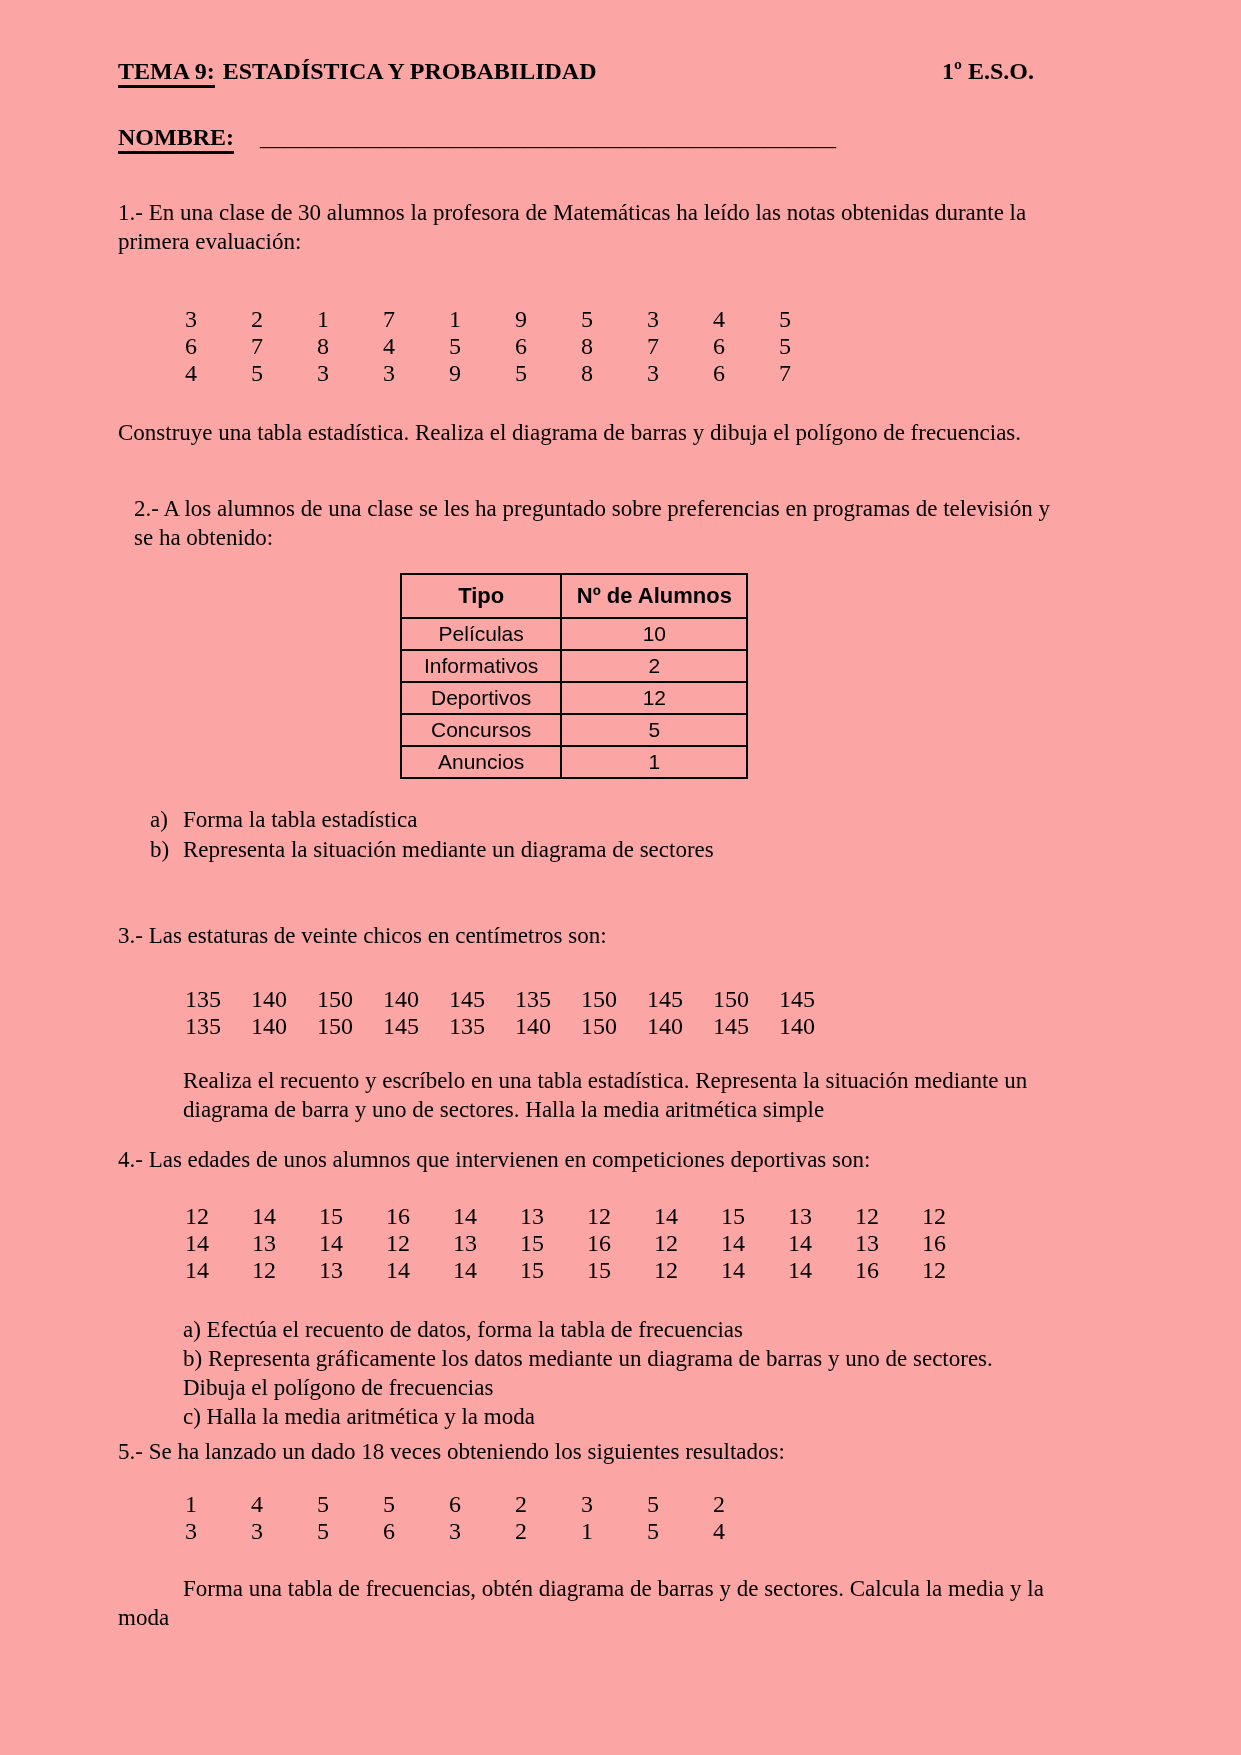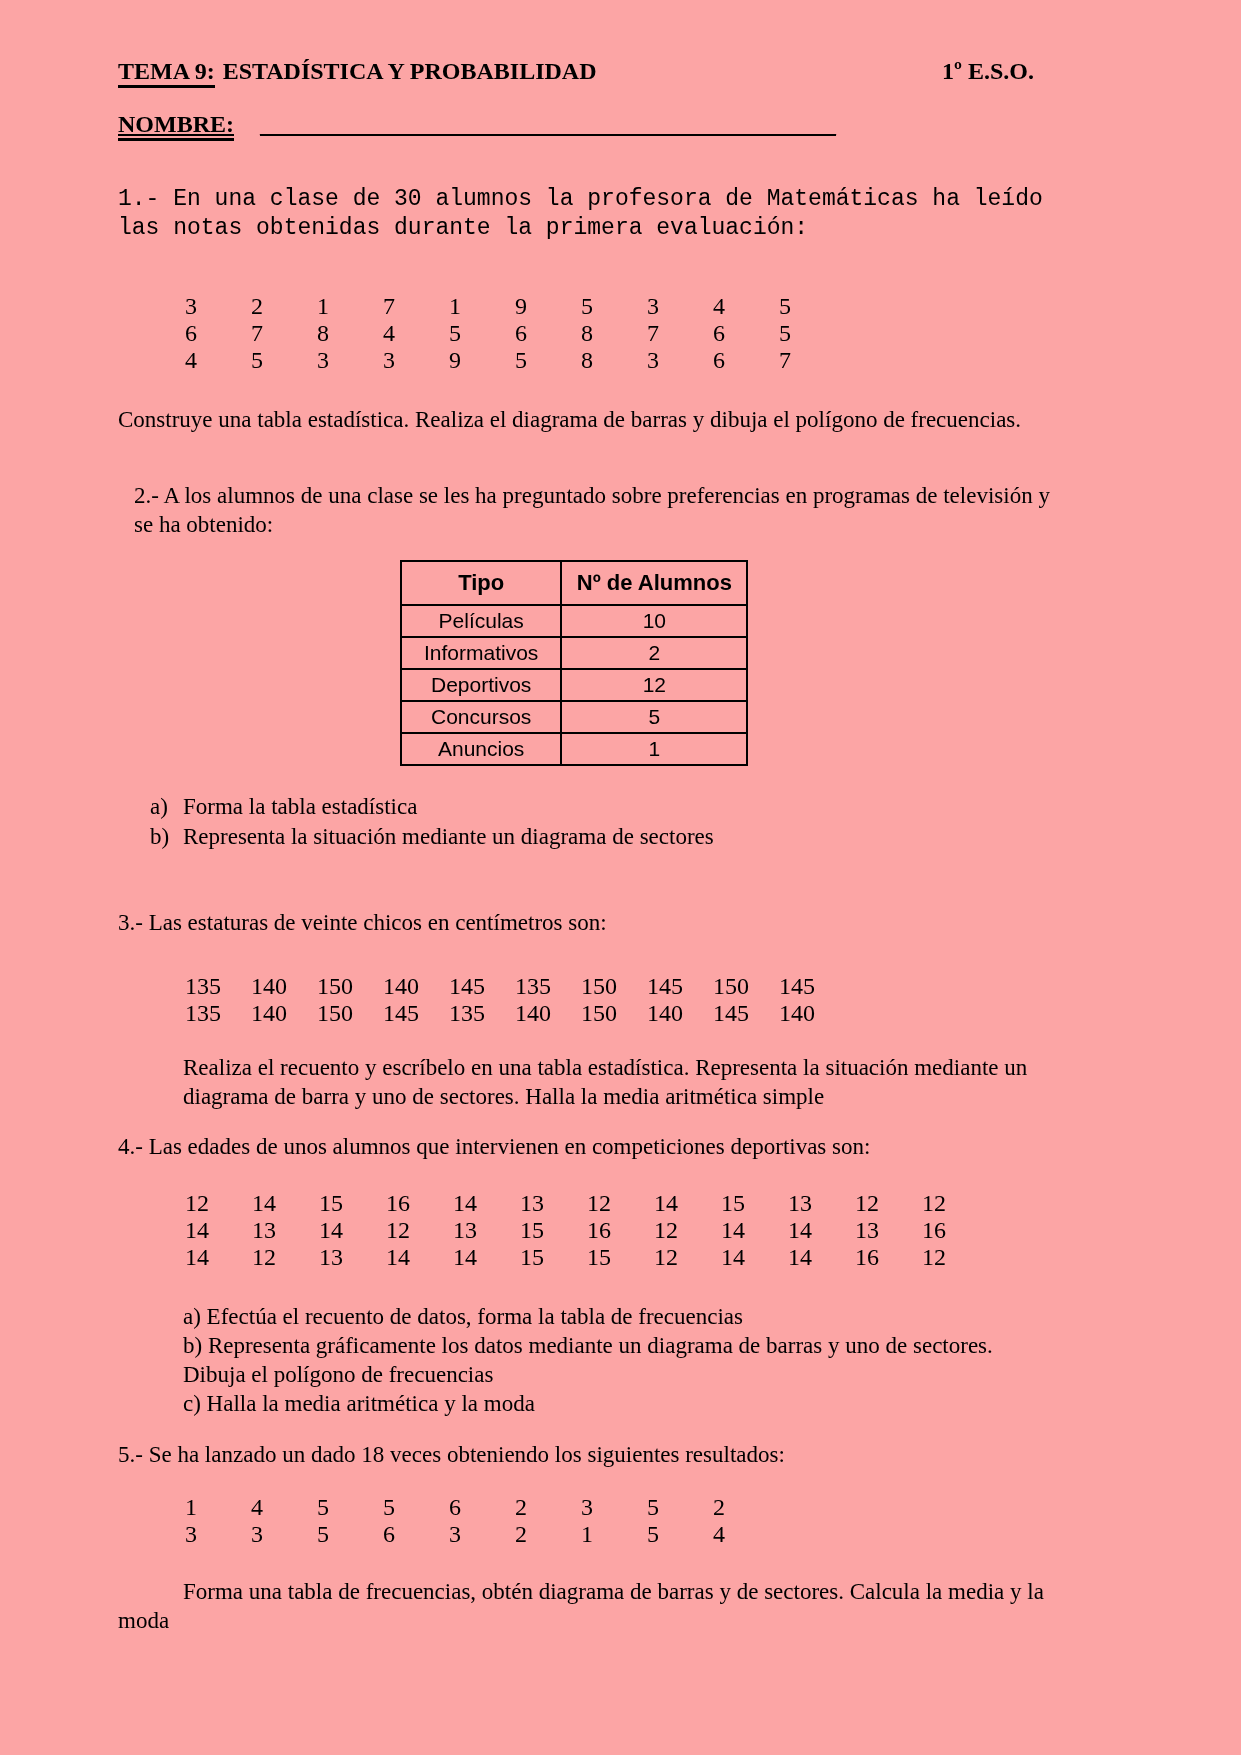--- a/index.html
+++ b/index.html
@@ -12,34 +12,34 @@
     font-size:23px;
     padding:58px 185px 0 118px;
     overflow:hidden;
   }
   .header-row { display:flex; justify-content:space-between; align-items:flex-start; }
   .title { font-size:24px; font-weight:bold; }
   .title .topic-label { border-bottom:3px solid #000; padding-bottom:1px; }
   .title .topic-text { margin-left:8px; }
   .course { font-size:24px; font-weight:bold; margin-right:22px; }
 
-  .name-row { margin-top:26px; font-size:24px;text-decoration:underline; }
+  .name-row { margin-top:39px; font-size:24px; }
   .name-label { font-weight:bold; border-bottom:3px solid #000; padding-bottom:1px; }
   .name-line { margin-left:26px; font-weight:normal; letter-spacing:0; }
 
   .para { line-height:29px; }
-  .ex1-statement { margin-top:47px; max-width:932px;font-family:Liberation Mono, monospace; }
+  .ex1-statement { margin-top:47px; max-width:932px; }
   .ex1-instruction { margin-top:31px; }
   .ex2-statement { margin-top:47px; max-width:938px;margin-left:16px; }
   .ex3-statement { margin-top:56px; }
   .ex3-instruction { margin-top:26px; margin-left:65px; max-width:868px; }
   .ex4-statement { margin-top:21px; }
   .ex4-items { margin-top:31px; margin-left:65px; max-width:875px; }
   .ex4-items p { line-height:29px; }
-  .ex5-statement { margin-top:22px; }
+  .ex5-statement { margin-top:6px; }
   .ex5-instruction { margin-top:29px; }
   .ex5-instruction .line1 { display:block; margin-left:65px; }
   .ex5-instruction .line2 { display:block; }
 
   .num-grid { margin-left:67px; font-size:24px; }
   .g1 { margin-top:50px; }
   .g3 { margin-top:36px; }
   .g4 { margin-top:29px; }
   .g5 { margin-top:25px; }
   .num-row { display:flex; height:27px; line-height:27px; }

